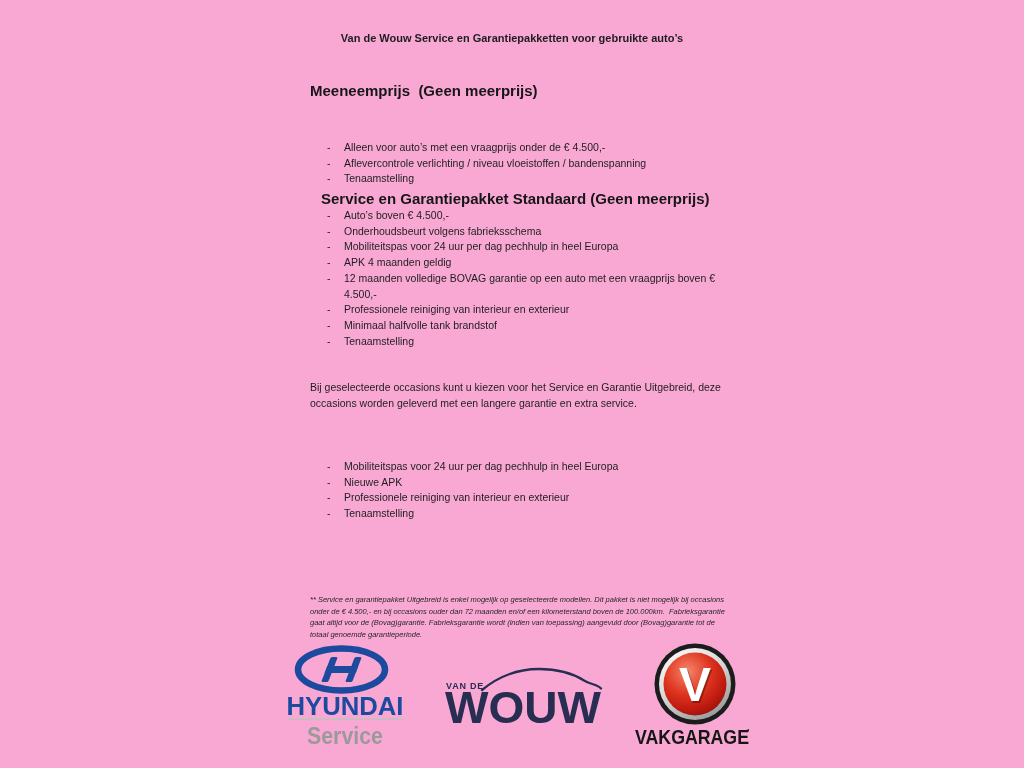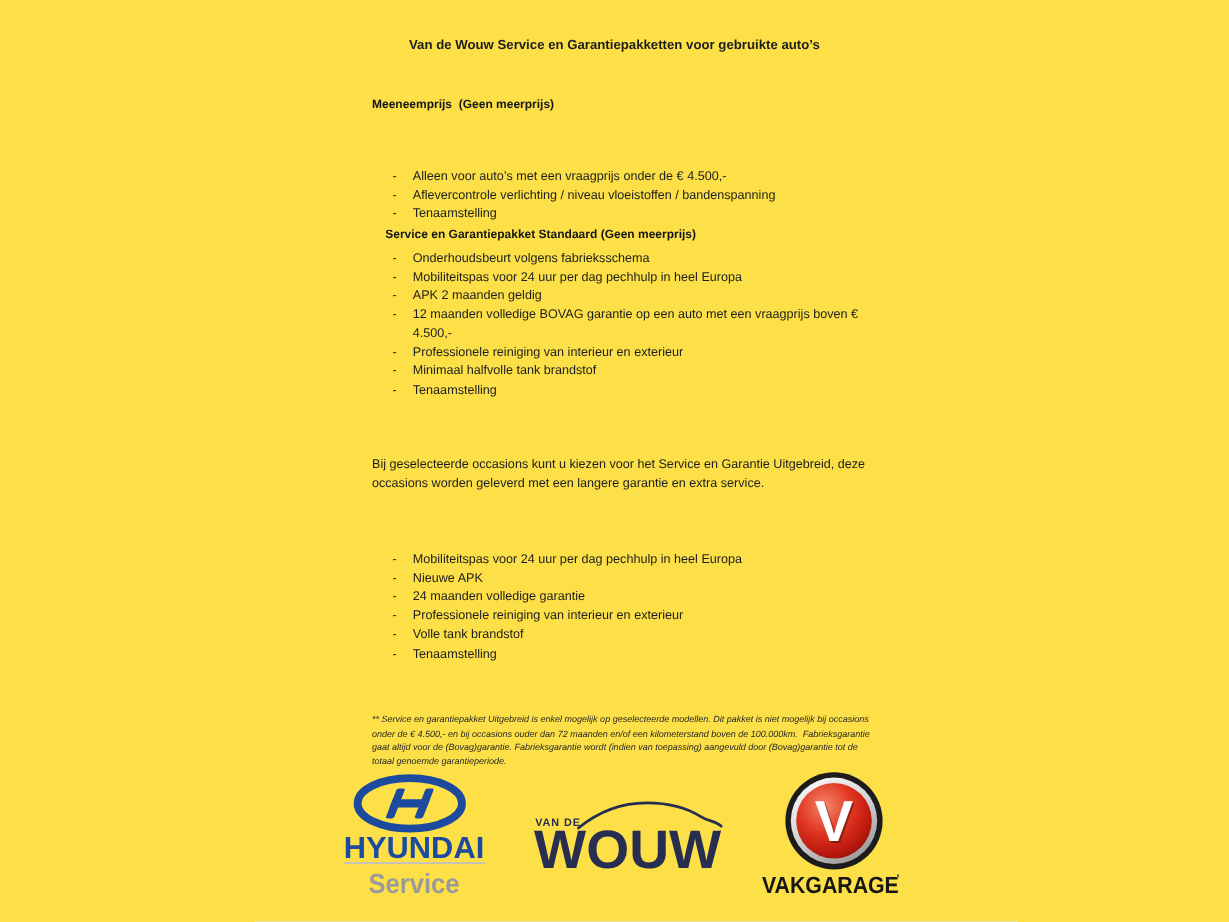--- a/index.html
+++ b/index.html
@@ -1,20 +1,20 @@
 <!DOCTYPE html>
 <html><head>
 <meta charset="utf-8">
 <style>
   html,body{margin:0;padding:0;background:#e8e8e8;}
-  .page{position:relative;width:1024px;height:768px;background:#fde047;
+  .page{position:relative;width:1024px;height:768px;background:#f9a8d4;
         font-family:"Liberation Sans","DejaVu Sans",sans-serif;color:#1d1d1f;overflow:hidden;}
   #title{position:absolute;top:32px;left:0;width:1024px;text-align:center;
          font-size:11px;font-weight:bold;margin:0;white-space:pre;}
-  .heading{font-size:10px;font-weight:bold;margin:0;white-space:pre;color:#161618;}
+  .heading{font-size:15px;font-weight:bold;margin:0;white-space:pre;color:#161618;}
   #h1{position:absolute;top:82px;left:310px;}
   #h2{position:absolute;top:190px;left:310px;padding-left:11px;}
   #h3row{position:absolute;top:436px;left:310px;display:flex;}
   #h3row .heading-col{width:226px;}
   .dashlist{position:absolute;left:310px;width:418px;margin:0;padding:0;list-style:none;}
   #list1{top:100px;margin-top:40px;}
   #list2{top:208px;}
   #list3{top:459px;}
   .dashitem{position:relative;padding-left:34px;font-size:10.5px;line-height:15.7px;}
   .dashitem::before{content:"-";position:absolute;left:17px;top:0;}
@@ -36,37 +36,36 @@
 
   <h2 id="h1" class="heading">Meeneemprijs  (Geen meerprijs)</h2>
   <ul id="list1" class="dashlist">
       <li class="dashitem">Alleen voor auto’s met een vraagprijs onder de € 4.500,-</li>
       <li class="dashitem">Aflevercontrole verlichting / niveau vloeistoffen / bandenspanning</li>
       <li class="dashitem">Tenaamstelling</li>
     </ul>
 
   <h2 id="h2" class="heading">Service en Garantiepakket Standaard (Geen meerprijs)</h2>
   <ul id="list2" class="dashlist">
+      <li class="dashitem">Auto’s boven € 4.500,-</li>
       <li class="dashitem">Onderhoudsbeurt volgens fabrieksschema</li>
       <li class="dashitem">Mobiliteitspas voor 24 uur per dag pechhulp in heel Europa</li>
-      <li class="dashitem">APK 2 maanden geldig</li>
+      <li class="dashitem">APK 4 maanden geldig</li>
       <li class="dashitem">12 maanden volledige BOVAG garantie op een auto met een vraagprijs boven € 4.500,-</li>
       <li class="dashitem">Professionele reiniging van interieur en exterieur</li>
       <li class="dashitem">Minimaal halfvolle tank brandstof</li>
       <li class="dashitem">Tenaamstelling</li>
     </ul>
 
   <p id="para">Bij geselecteerde occasions kunt u kiezen voor het Service en Garantie Uitgebreid, deze occasions worden geleverd met een langere garantie en extra service.</p>
 
   <ul id="list3" class="dashlist">
       <li class="dashitem">Mobiliteitspas voor 24 uur per dag pechhulp in heel Europa</li>
       <li class="dashitem">Nieuwe APK</li>
-      <li class="dashitem">24 maanden volledige garantie</li>
       <li class="dashitem">Professionele reiniging van interieur en exterieur</li>
-      <li class="dashitem">Volle tank brandstof</li>
       <li class="dashitem">Tenaamstelling</li>
     </ul>
 
   <p id="footnote">** Service en garantiepakket Uitgebreid is enkel mogelijk op geselecteerde modellen. Dit pakket is niet mogelijk bij occasions onder de € 4.500,- en bij occasions ouder dan 72 maanden en/of een kilometerstand boven de 100.000km.  Fabrieksgarantie gaat altijd voor de (Bovag)garantie. Fabrieksgarantie wordt (indien van toepassing) aangevuld door (Bovag)garantie tot de totaal genoemde garantieperiode.</p>
 
   <div id="logo-wouw" class="logo">
     <svg width="160" height="62" viewBox="0 0 160 62">
       <path d="M39,26 C56,12 76,5 96,5 C114,5 130,9.5 141,16.5 C147,20.5 154,20 158,24.5" fill="none" stroke-width="2.3" stroke-linecap="round" stroke="#272e52"></path>
       <text x="3" y="24.5" font-size="9" font-weight="bold" letter-spacing="0.8" fill="#272e52">VAN DE</text>
       <text x="2" y="59" font-size="45" font-weight="bold" textLength="156" lengthAdjust="spacingAndGlyphs" fill="#272e52">WOUW</text>

